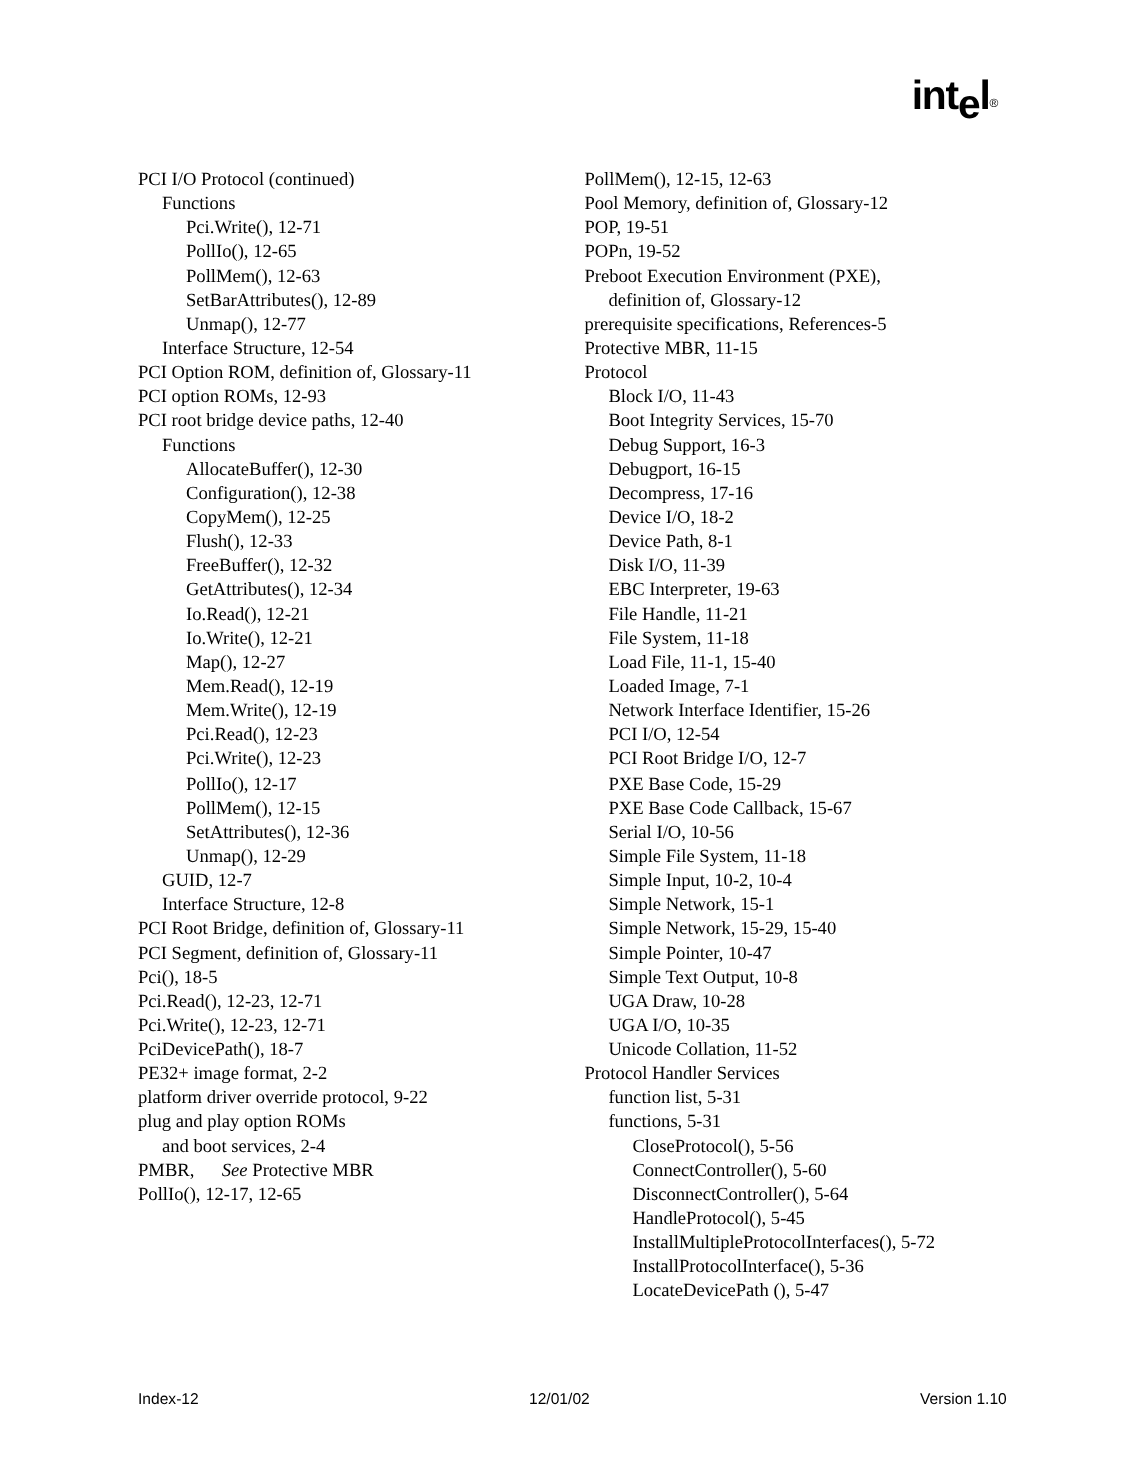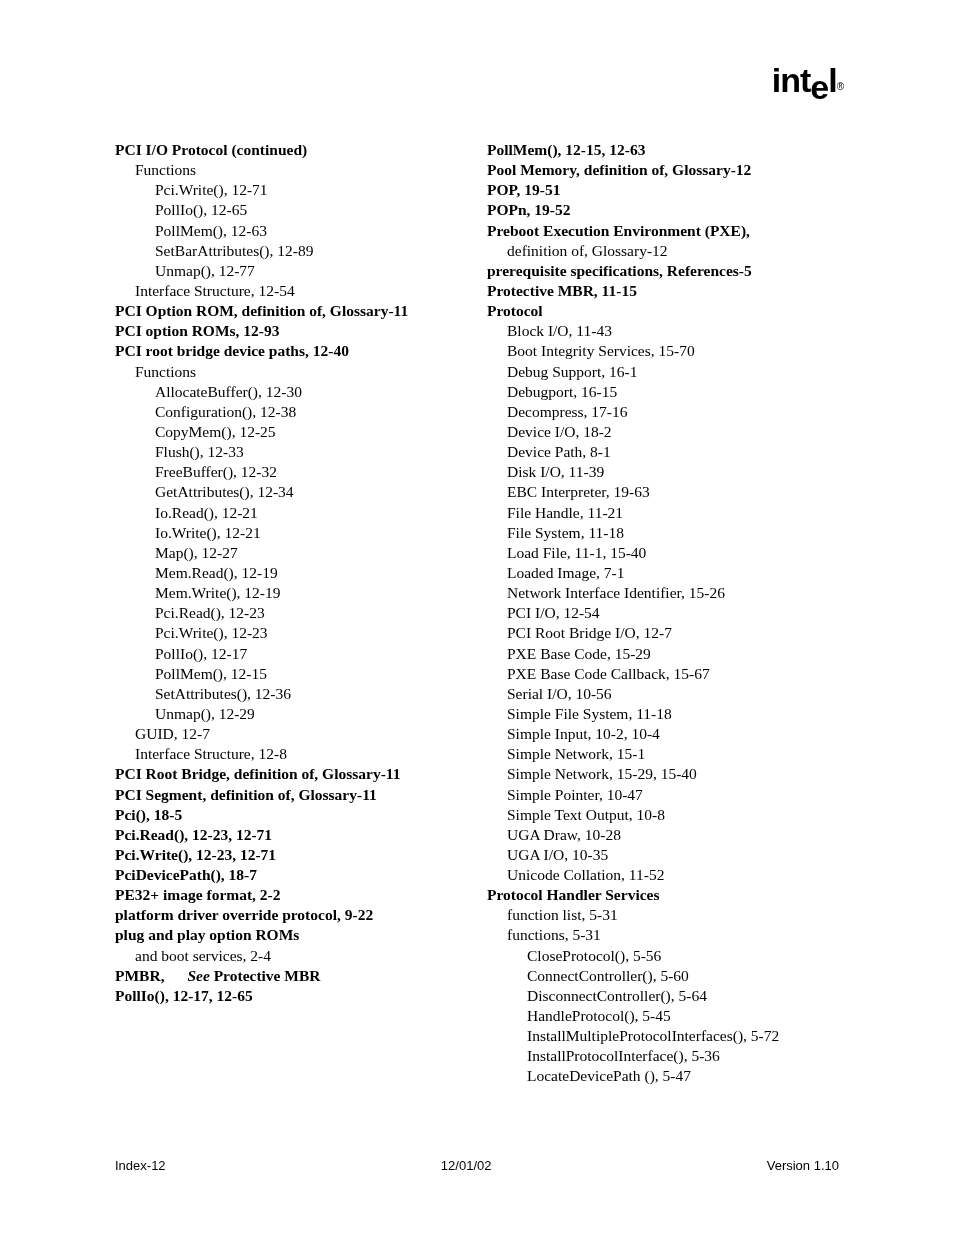--- a/index.html
+++ b/index.html
@@ -12,21 +12,21 @@
     width: 954px;
     height: 1235px;
     position: relative;
   }
   .page {
     padding: 60px 115px 0 115px;
   }
   .logo {
     position: absolute;
     top: 58px;
-    right: 111px;
+    right: 123px;
     font-family: Arial, Helvetica, sans-serif;
     font-weight: 700;
     font-size: 34px;
     letter-spacing: -1px;
     color: #000;
   }
   .logo .drop {
     display: inline-block;
     transform: translateY(7px);
   }
@@ -41,21 +41,21 @@
     display: flex;
     gap: 0;
     margin-top: 80px;
   }
   .col {
     width: 50%;
   }
   .col-left { padding-right: 10px; }
   .col-right { padding-left: 10px; }
   .entry { white-space: pre; }
-  .lvl0 { padding-left: 0; font-weight: bold; }
+  .lvl0 { padding-left: 0; }
   .lvl1 { padding-left: 20px; }
   .lvl2 { padding-left: 40px; }
   .italic { font-style: italic; margin-left: 19px; }
   .footer {
     position: absolute;
     bottom: 60px;
     left: 115px;
     right: 115px;
     display: flex;
     justify-content: space-between;
@@ -121,21 +121,21 @@
         <div class="entry lvl0">Pool Memory, definition of, Glossary-12</div>
         <div class="entry lvl0">POP, 19-51</div>
         <div class="entry lvl0">POPn, 19-52</div>
         <div class="entry lvl0">Preboot Execution Environment (PXE),</div>
         <div class="entry lvl1">definition of, Glossary-12</div>
         <div class="entry lvl0">prerequisite specifications, References-5</div>
         <div class="entry lvl0">Protective MBR, 11-15</div>
         <div class="entry lvl0">Protocol</div>
         <div class="entry lvl1">Block I/O, 11-43</div>
         <div class="entry lvl1">Boot Integrity Services, 15-70</div>
-        <div class="entry lvl1">Debug Support, 16-1</div>
+        <div class="entry lvl1">Debug Support, 16-3</div>
         <div class="entry lvl1">Debugport, 16-15</div>
         <div class="entry lvl1">Decompress, 17-16</div>
         <div class="entry lvl1">Device I/O, 18-2</div>
         <div class="entry lvl1">Device Path, 8-1</div>
         <div class="entry lvl1">Disk I/O, 11-39</div>
         <div class="entry lvl1">EBC Interpreter, 19-63</div>
         <div class="entry lvl1">File Handle, 11-21</div>
         <div class="entry lvl1">File System, 11-18</div>
         <div class="entry lvl1">Load File, 11-1, 15-40</div>
         <div class="entry lvl1">Loaded Image, 7-1</div>

